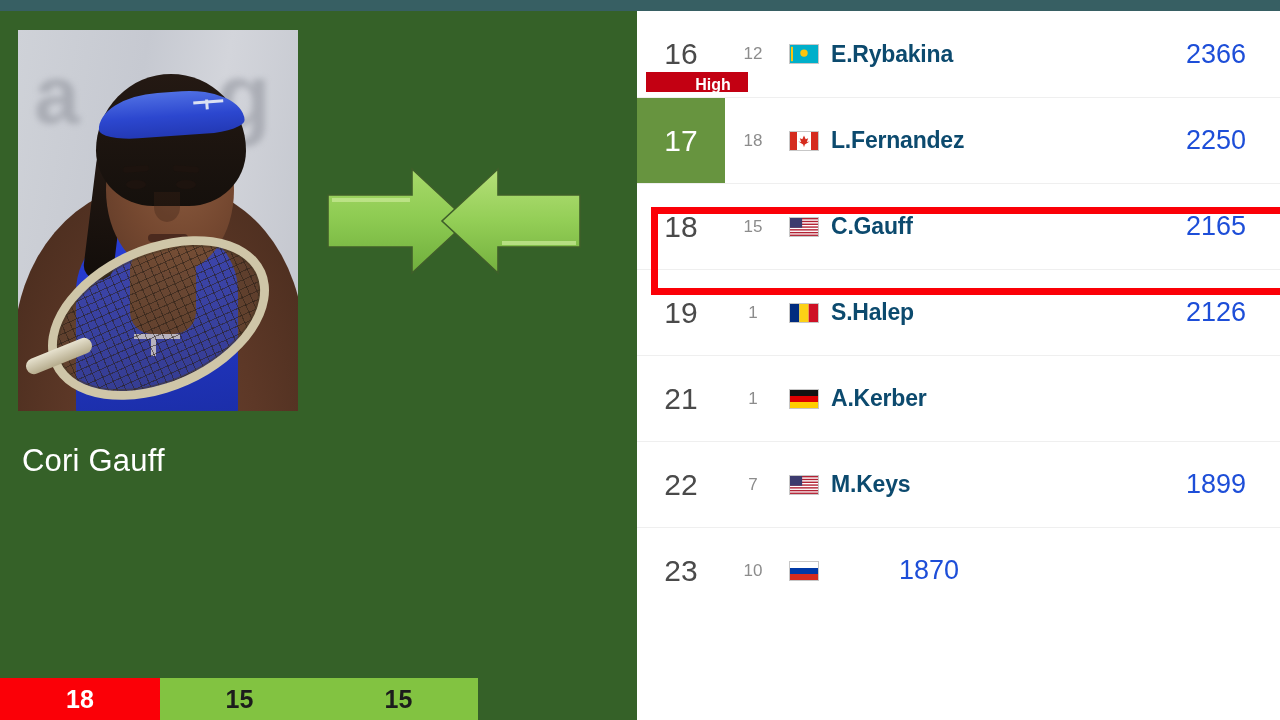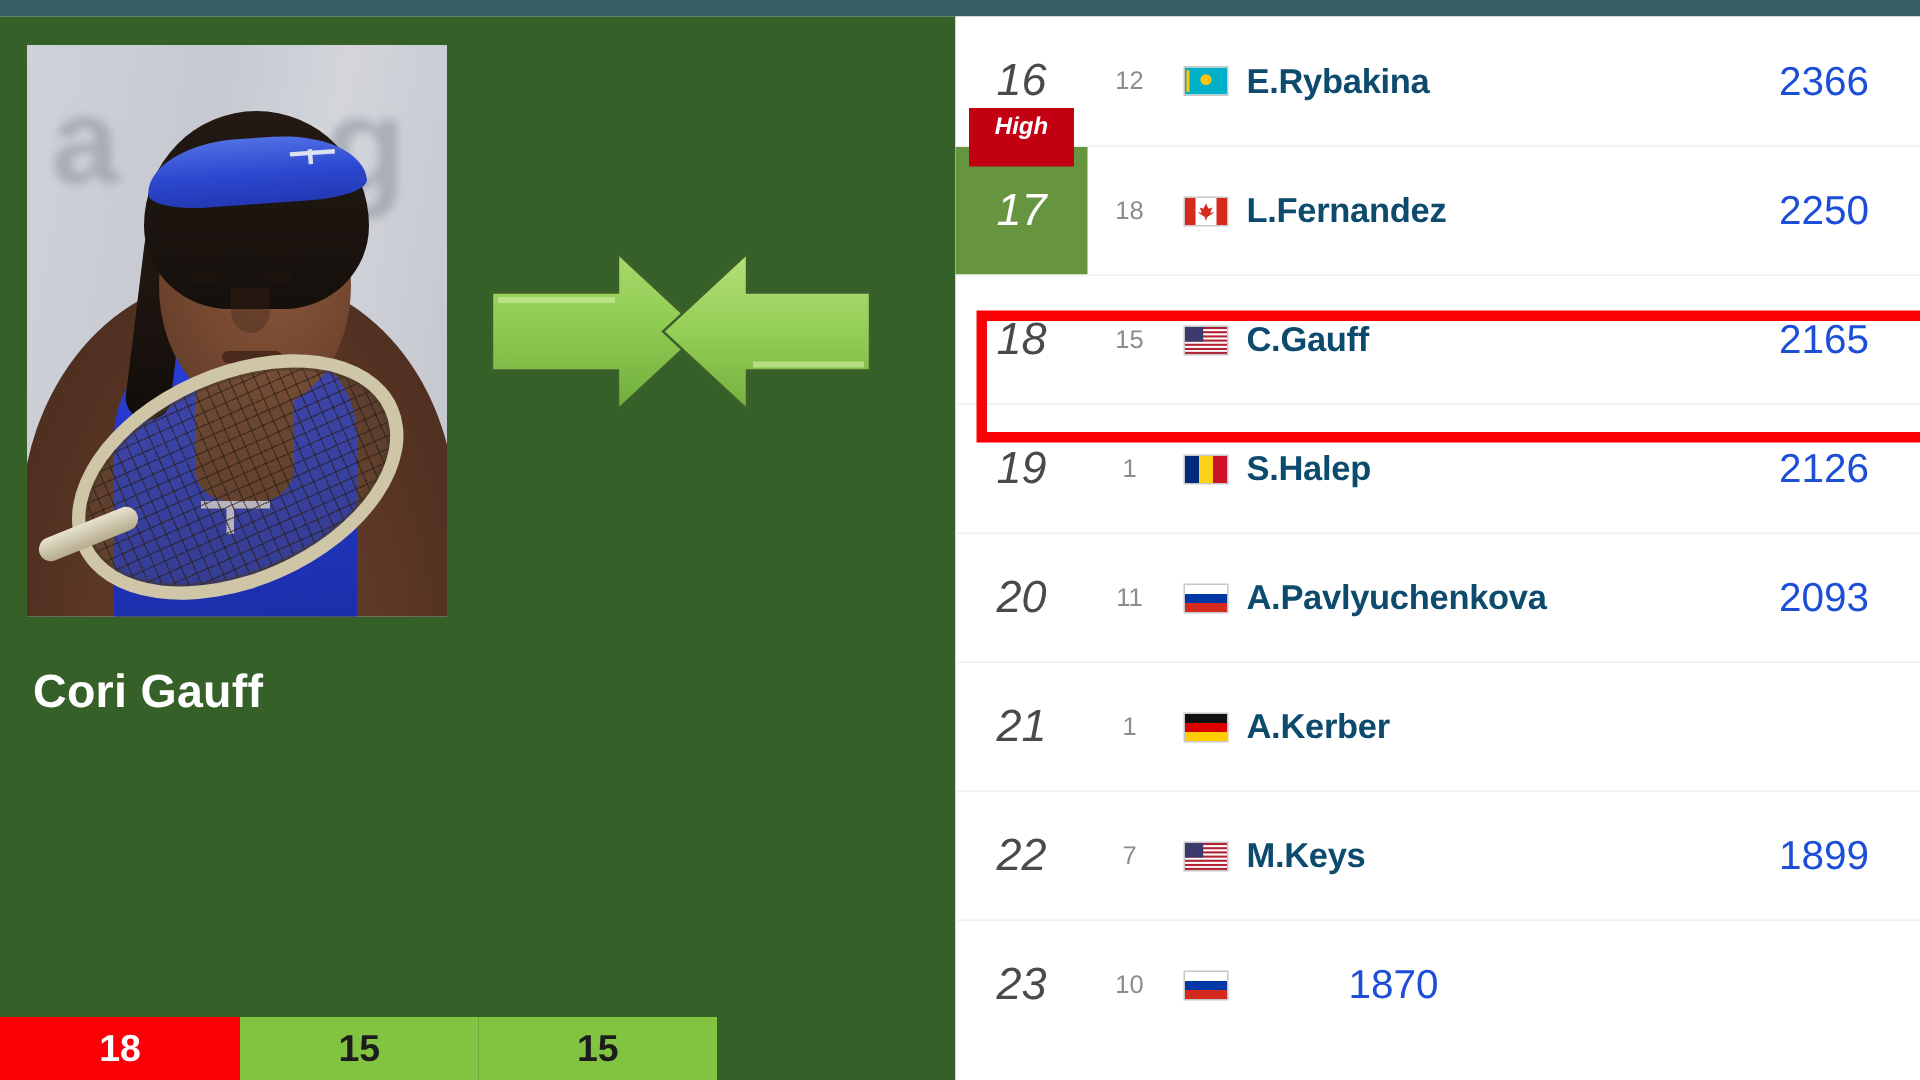--- a/index.html
+++ b/index.html
@@ -206,21 +206,21 @@
     background: linear-gradient(180deg,#e7e2cf,#b5ab8c);
     border-radius: 8px;
     transform: rotate(-22deg);
   }
 
   .player-name {
     position: absolute;
     left: 22px; top: 432px;
     color: #ffffff;
     font-size: 31px;
-    font-weight: bold;
+    font-weight: normal;
     letter-spacing: .2px;
     white-space: nowrap;
   }
 
   
   .arrows {
     position: absolute;
     left: 322px; top: 150px;
     width: 264px; height: 122px;
   }
@@ -265,21 +265,20 @@
     width: 88px;
     flex: none;
     text-align: center;
     font-size: 30px;
     color: #4a4a4a;
     position: relative;
     align-self: stretch;
     display: flex;
     align-items: center;
     justify-content: center;
-    font-style: italic;
   }
   .c-move {
     width: 56px;
     flex: none;
     text-align: center;
     font-size: 17px;
     color: #8c8c8c;
   }
   .c-flag {
     width: 46px;
@@ -315,28 +314,29 @@
   
   .rank-green {
     background: #67943f;
     color: #ffffff;
   }
   .high-badge {
     position: absolute;
     left: 9px;
     top: -26px;
     width: 70px;
-    height: 39px;
+    height: 20px;
     background: #c30012;
     color: #ffffff;
     font-size: 16px;
     font-weight: bold;
     line-height: 26px;
     text-align: center;
     z-index: 4;
+    padding-left: 32px;
   }
 
   
   .row-highlight {
     position: absolute;
     left: 14px;
     top: 196px;
     width: 1244px;
     height: 88px;
     border: 7px solid #fb0007;
@@ -476,35 +476,20 @@
               <rect width="10" height="20" fill="#002b7f"></rect>
               <rect x="10" width="10" height="20" fill="#fcd116"></rect>
               <rect x="20" width="10" height="20" fill="#ce1126"></rect>
             </svg>
           </div>
           <div class="c-name">S.Halep</div>
           <div class="c-points">2126</div>
         </div>
         <div class="rank-row">
           <div class="c-rank">
-            <span>20</span>
-          </div>
-          <div class="c-move">11</div>
-          <div class="c-flag">
-            <svg class="flag" viewBox="0 0 30 20" preserveAspectRatio="none">
-              <rect width="30" height="6.67" fill="#fff"></rect>
-              <rect y="6.67" width="30" height="6.67" fill="#0039a6"></rect>
-              <rect y="13.34" width="30" height="6.66" fill="#d52b1e"></rect>
-            </svg>
-          </div>
-          <div class="c-name">A.Pavlyuchenkova</div>
-          <div class="c-points">2093</div>
-        </div>
-        <div class="rank-row">
-          <div class="c-rank">
             <span>21</span>
           </div>
           <div class="c-move">1</div>
           <div class="c-flag">
             <svg class="flag" viewBox="0 0 30 20" preserveAspectRatio="none">
               <rect width="30" height="6.67" fill="#111"></rect>
               <rect y="6.67" width="30" height="6.67" fill="#dd0000"></rect>
               <rect y="13.34" width="30" height="6.66" fill="#ffce00"></rect>
             </svg>
           </div>

